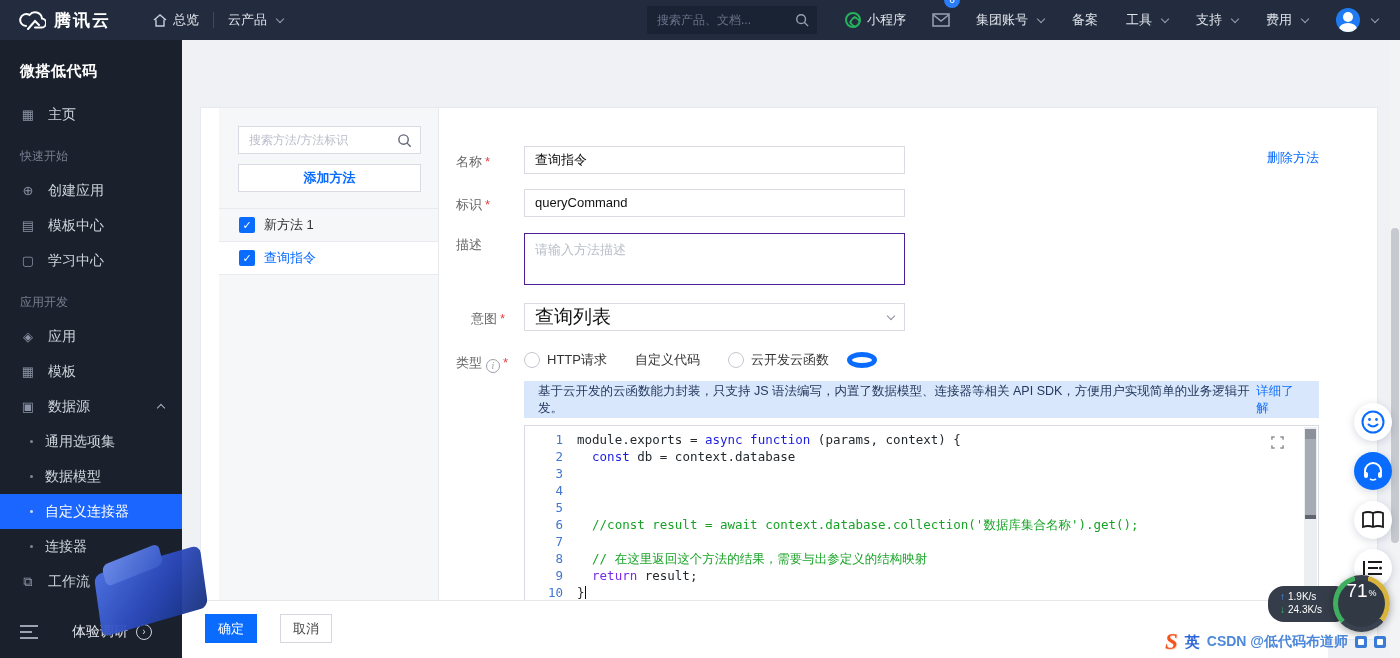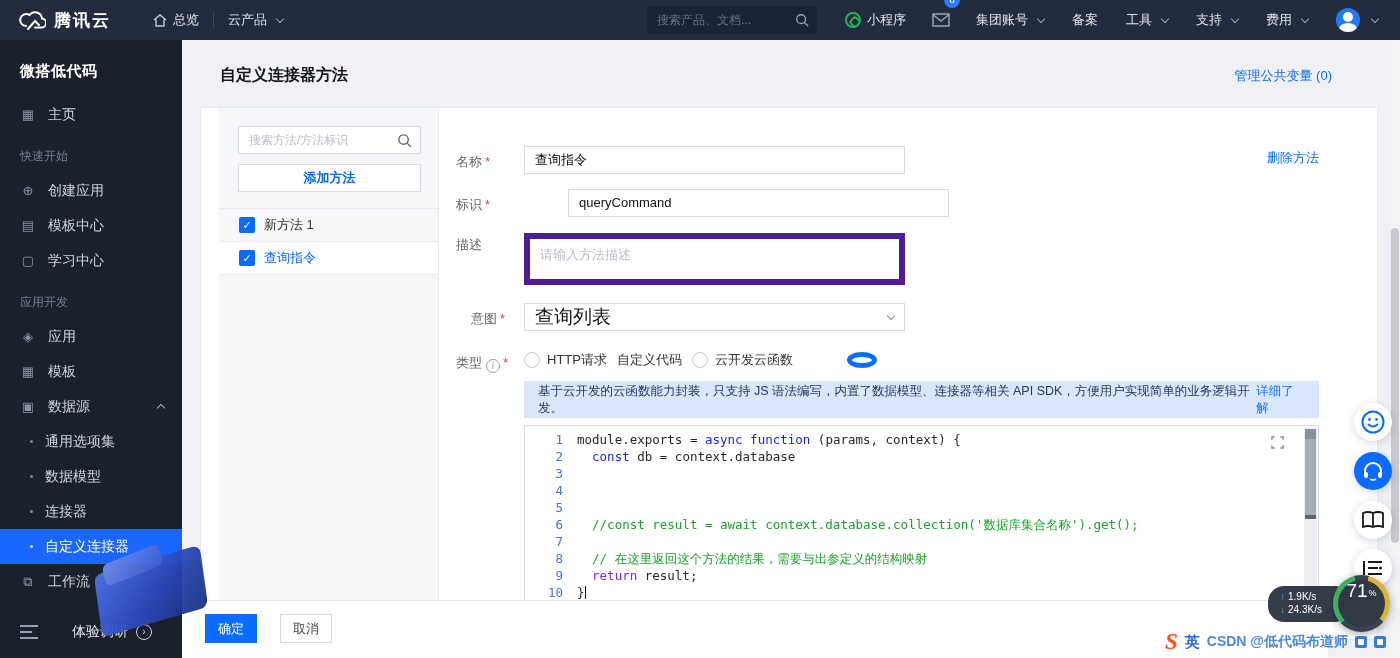--- a/index.html
+++ b/index.html
@@ -76,28 +76,28 @@
   .mrow.active { background:#fff; color:#0a6cff; }
   .cbx { width:16px; height:16px; background:#0a6cff; border-radius:2px; color:#fff; font-size:11px;
     line-height:16px; text-align:center; flex:0 0 auto; }
 
   
   .del-link { position:absolute; right:58px; top:41px; font-size:13px; color:#0a6cff; cursor:pointer; }
   .flabel { position:absolute; font-size:13px; color:#666; }
   .flabel .req { color:#e54545; margin-left:3px; }
   .tin { position:absolute; left:323px; width:381px; height:28px; border:1px solid #d8dbe2; background:#fff;
     font-size:13px; color:#111; padding:0 10px; font-family:inherit; }
-  .tarea { position:absolute; left:323px; width:381px; height:52px; border:6px solid #4c1d95; background:#fff;
+  .tarea { position:absolute; left:323px; width:381px; height:52px; border:1px solid #4c1d95; background:#fff;
     font-size:13px; color:#b9bec9; padding:7px 10px; }
   .sel { position:absolute; left:323px; width:381px; height:28px; border:1px solid #d8dbe2; background:#fff;
     font-size:19px; color:#111; padding:0 10px; display:flex; align-items:center; cursor:pointer; }
   .sel .chev { border-color:#868c98; margin-left:auto; }
   .info-ico { display:inline-block; width:14px; height:14px; border:1px solid #9aa0ab; border-radius:50%;
     color:#9aa0ab; font-size:10px; line-height:12px; text-align:center; vertical-align:-2px; margin-left:4px; font-style:italic; font-family:"Liberation Serif",serif; }
-  .radios { position:absolute; left:323px; display:flex; gap:10px; align-items:center; }
+  .radios { position:absolute; left:323px; display:flex; gap:28px; align-items:center; }
   .radio-opt { display:flex; align-items:center; gap:7px; font-size:13px; color:#333; cursor:pointer; }
   .rdo { width:16px; height:16px; border-radius:50%; border:1px solid #c3c8d0; background:#fff; }
   .rdo.sel { border:5px solid #0a6cff; }
 
   .banner { position:absolute; left:323px; top:273px; width:795px; height:37px; background:#d9e7fc;
     font-size:12.5px; color:#24395e; display:flex; align-items:center; padding:0 14px; }
   .banner a { color:#0a6cff; text-decoration:none; }
 
   
   .editor { position:absolute; left:323px; top:317px; width:795px; height:216px; border:1px solid #d8dbe2;
@@ -261,48 +261,44 @@
         <span class="chev up" style="margin-left: auto; margin-right: 18px;"></span>
       </div>
       <div class="side-sub">
         <span class="dot"></span>
         <span>通用选项集</span>
       </div>
       <div class="side-sub">
         <span class="dot"></span>
         <span>数据模型</span>
       </div>
+      <div class="side-sub active">
+        <span class="dot"></span>
+        <span>自定义连接器</span>
+      </div>
       <div class="side-sub">
         <span class="dot"></span>
         <span>连接器</span>
-      </div>
-      <div class="side-sub active">
-        <span class="dot"></span>
-        <span>自定义连接器</span>
       </div>
       <div class="side-item">
         <span class="ico">⧉</span>
         <span>工作流</span>
       </div>
     </nav>
   <div class="side-foot">
     <span class="collapse-ico"></span>
     <span class="survey">
       <span>体验调研</span>
       <span class="circ-arrow">›</span>
     </span>
   </div>
 </aside>
 <div class="decor3d"></div>
 
 <main class="main">
-  <div class="page-head">
-    <div class="page-title">自定义连接器方法</div>
-    <div class="manage-link">管理公共变量 (0)</div>
-  </div>
 
   <section class="card">
 
     <div class="mlist">
       <div class="search">
         <span>搜索方法/方法标识</span>
         <svg width="15" height="15" viewBox="0 0 16 16">
             <circle cx="7" cy="7" r="5" fill="none" stroke="#5f6673" stroke-width="1.5"></circle>
             <line x1="10.8" y1="10.8" x2="14.6" y2="14.6" stroke="#5f6673" stroke-width="1.5"></line>
           </svg>
@@ -323,21 +319,21 @@
     <div class="del-link">删除方法</div>
 
     <div class="flabel" style="left:255px;top:45px;">
       <span>名称</span><span class="req">*</span>
     </div>
     <div class="tin" style="top:38px;line-height:26px;">查询指令</div>
 
     <div class="flabel" style="left:255px;top:88px;">
       <span>标识</span><span class="req">*</span>
     </div>
-    <div class="tin" style="top:81px;line-height:26px;margin-left:44px;">queryCommand</div>
+    <div class="tin" style="top:81px;line-height:26px;">queryCommand</div>
 
     <div class="flabel" style="left:255px;top:128px;">
       <span>描述</span>
     </div>
     <div class="tarea" style="top:125px;">请输入方法描述</div>
 
     <div class="flabel" style="left:270px;top:202px;">
       <span>意图</span><span class="req">*</span>
     </div>
     <div class="sel" style="top:195px;">

